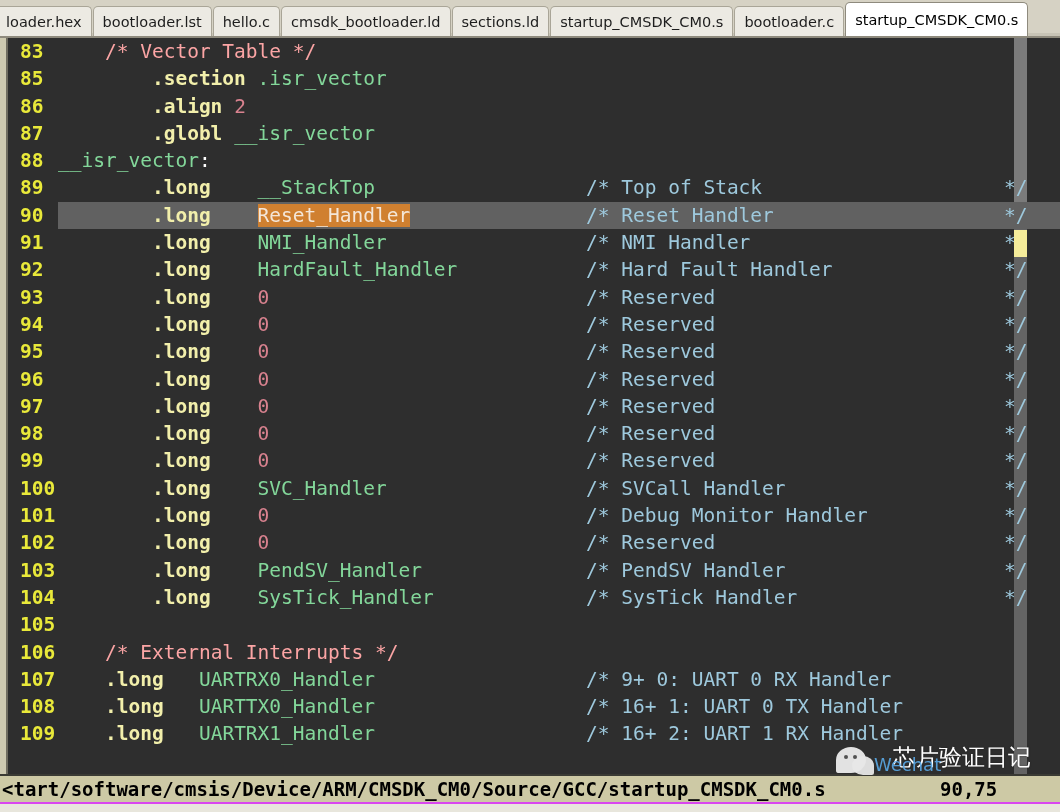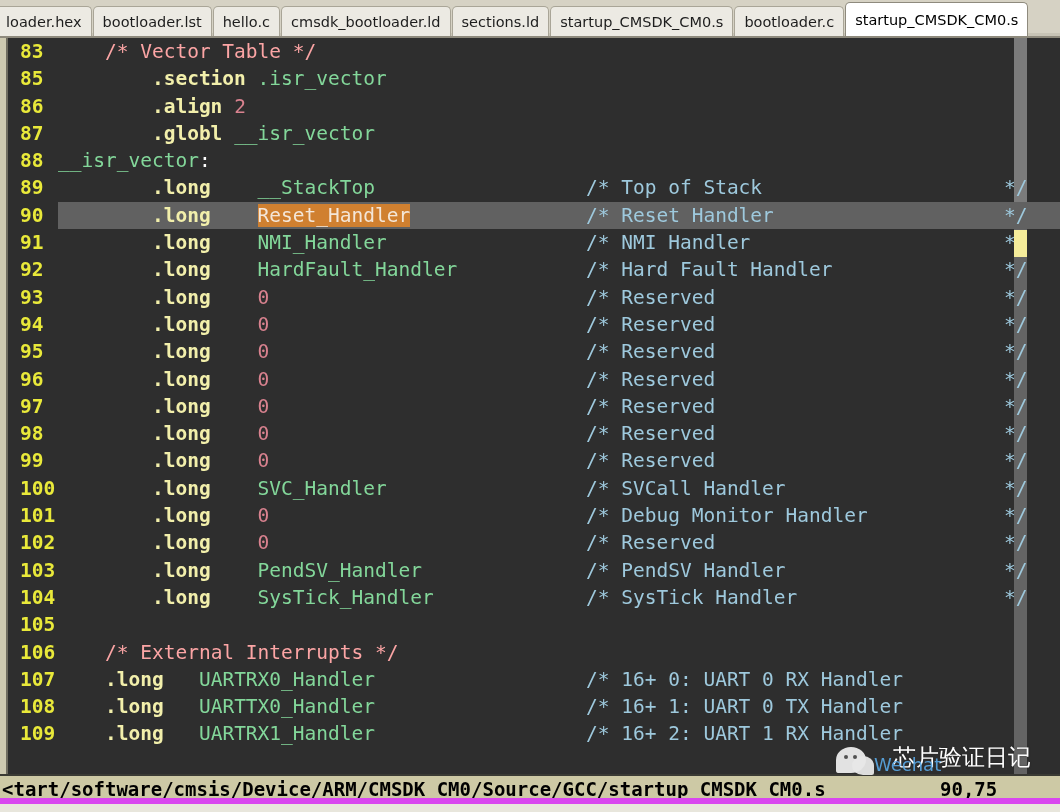--- a/index.html
+++ b/index.html
@@ -181,21 +181,21 @@
 
   
   .statusbar {
     position: absolute;
     left: 0;
     top: 774px;
     width: 1060px;
     height: 30px;
     background: #cdc9a5;
     border-top: 2px solid #3a3a34;
-    border-bottom: 6px solid #d946ef;
+    border-bottom: 2px solid #d946ef;
     box-sizing: border-box;
     color: #000000;
     font-family: "DejaVu Sans Mono", monospace;
     font-size: 19px;
     font-weight: bold;
     line-height: 26px;
     white-space: pre;
     overflow: hidden;
     padding-left: 12px;
   }
@@ -302,21 +302,21 @@
         <div class="line"><div class="lbg"></div><div class="lno">97</div><div class="ltext"><span>        </span><span class="t-dir">.long</span><span>    </span><span class="t-num">0</span></div><div class="lcmt">/* Reserved</div><div class="lend">*/</div></div>
         <div class="line"><div class="lbg"></div><div class="lno">98</div><div class="ltext"><span>        </span><span class="t-dir">.long</span><span>    </span><span class="t-num">0</span></div><div class="lcmt">/* Reserved</div><div class="lend">*/</div></div>
         <div class="line"><div class="lbg"></div><div class="lno">99</div><div class="ltext"><span>        </span><span class="t-dir">.long</span><span>    </span><span class="t-num">0</span></div><div class="lcmt">/* Reserved</div><div class="lend">*/</div></div>
         <div class="line"><div class="lbg"></div><div class="lno">100</div><div class="ltext"><span>        </span><span class="t-dir">.long</span><span>    </span><span class="t-sym">SVC_Handler</span></div><div class="lcmt">/* SVCall Handler</div><div class="lend">*/</div></div>
         <div class="line"><div class="lbg"></div><div class="lno">101</div><div class="ltext"><span>        </span><span class="t-dir">.long</span><span>    </span><span class="t-num">0</span></div><div class="lcmt">/* Debug Monitor Handler</div><div class="lend">*/</div></div>
         <div class="line"><div class="lbg"></div><div class="lno">102</div><div class="ltext"><span>        </span><span class="t-dir">.long</span><span>    </span><span class="t-num">0</span></div><div class="lcmt">/* Reserved</div><div class="lend">*/</div></div>
         <div class="line"><div class="lbg"></div><div class="lno">103</div><div class="ltext"><span>        </span><span class="t-dir">.long</span><span>    </span><span class="t-sym">PendSV_Handler</span></div><div class="lcmt">/* PendSV Handler</div><div class="lend">*/</div></div>
         <div class="line"><div class="lbg"></div><div class="lno">104</div><div class="ltext"><span>        </span><span class="t-dir">.long</span><span>    </span><span class="t-sym">SysTick_Handler</span></div><div class="lcmt">/* SysTick Handler</div><div class="lend">*/</div></div>
         <div class="line"><div class="lbg"></div><div class="lno">105</div><div class="ltext"></div></div>
         <div class="line"><div class="lbg"></div><div class="lno">106</div><div class="ltext"><span>    </span><span class="t-cmt">/* External Interrupts */</span></div></div>
-        <div class="line"><div class="lbg"></div><div class="lno">107</div><div class="ltext"><span>    </span><span class="t-dir">.long</span><span>   </span><span class="t-sym">UARTRX0_Handler</span></div><div class="lcmt">/* 16+ 0: UART 0 RX Handler</div></div>
+        <div class="line"><div class="lbg"></div><div class="lno">107</div><div class="ltext"><span>    </span><span class="t-dir">.long</span><span>   </span><span class="t-sym">UARTRX0_Handler</span></div><div class="lcmt">/* 9+ 0: UART 0 RX Handler</div></div>
         <div class="line"><div class="lbg"></div><div class="lno">108</div><div class="ltext"><span>    </span><span class="t-dir">.long</span><span>   </span><span class="t-sym">UARTTX0_Handler</span></div><div class="lcmt">/* 16+ 1: UART 0 TX Handler</div></div>
         <div class="line"><div class="lbg"></div><div class="lno">109</div><div class="ltext"><span>    </span><span class="t-dir">.long</span><span>   </span><span class="t-sym">UARTRX1_Handler</span></div><div class="lcmt">/* 16+ 2: UART 1 RX Handler</div></div>
       </div>
     <div class="caret"></div>
   </div>
 
   <div class="statusbar">
     <span class="status-path">&lt;tart/software/cmsis/Device/ARM/CMSDK_CM0/Source/GCC/startup_CMSDK_CM0.s</span>
     <span class="status-pos">90,75</span>
   </div>

